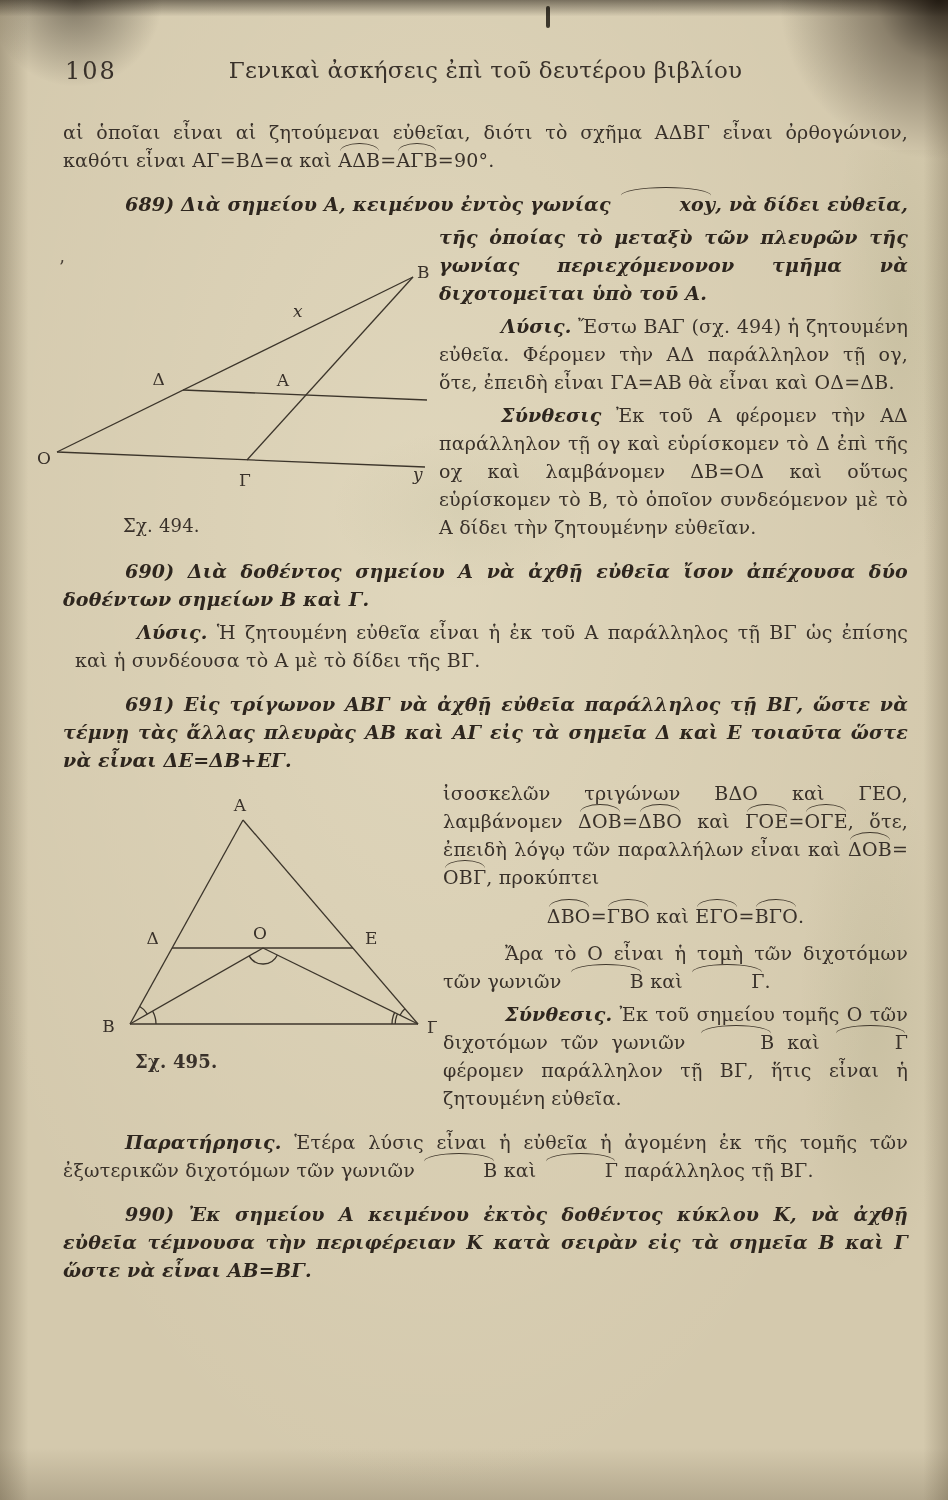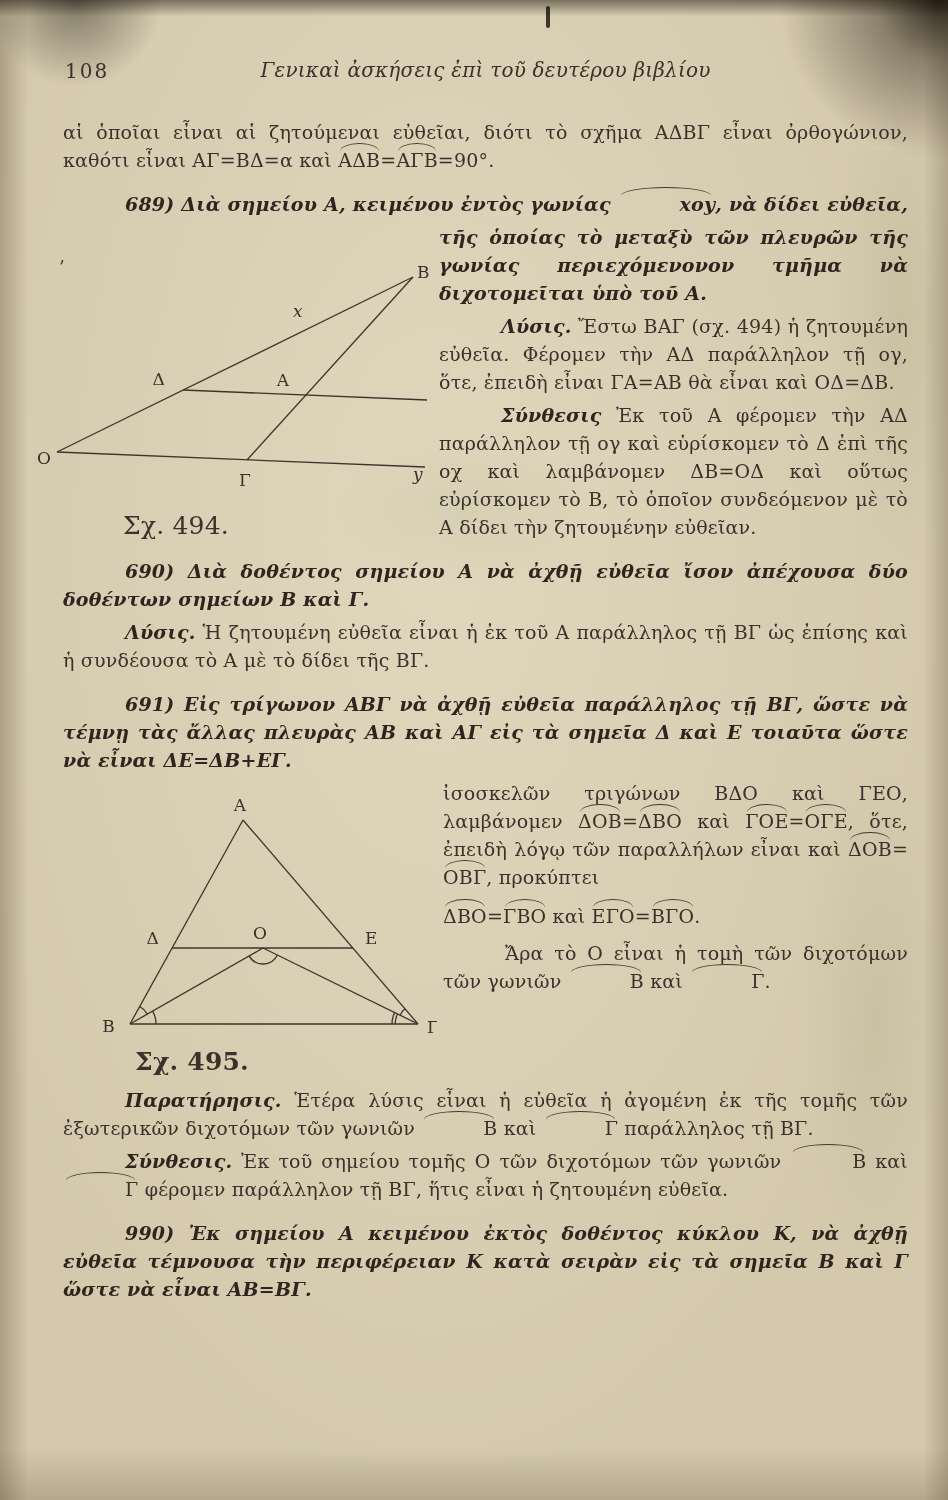--- a/index.html
+++ b/index.html
@@ -25,49 +25,49 @@
     background:radial-gradient(ellipse at 55% 50%, rgba(110,118,72,0.10), transparent 70%); }
   .stain.s3 { left:330px; top:430px; width:260px; height:160px;
     background:radial-gradient(ellipse, rgba(120,125,80,0.08), transparent 70%); }
   .edge-mark { position:absolute; left:546px; top:6px; width:4px; height:22px;
     background:rgba(20,16,10,0.8); border-radius:2px; }
 
   .content { position:absolute; left:63px; top:56px; width:845px;
     font-size:19px; line-height:28px; text-align:justify; letter-spacing:0.2px; }
 
   .header { position:relative; height:30px; margin-bottom:32px; text-align:center; }
-  .pagenum { position:absolute; left:2px; top:1px; font-size:20px; letter-spacing:2px; }
-  .title { display:inline-block; font-size:20px;font-style:italic; }
+  .pagenum { position:absolute; left:2px; top:1px; font-size:24px; letter-spacing:2px; }
+  .title { display:inline-block; font-size:23px; }
 
   p { text-align:justify; margin:0; }
   .ind { text-indent:62px; }
   .mt { margin-top:16px; }
-  .mt-s { margin-top:5px; }
+  .mt-s { margin-top:5px;margin-left:12px; }
   .clear { clear:left; }
   .exh { font-weight:bold; font-style:italic; color:#2e261e; }
   .stretch { text-align-last:justify; }
   .lbl { font-weight:bold; font-style:italic; color:#2e261e; }
   .it { font-style:italic; }
 
   .hat { position:relative; display:inline-block; }
   .hat::before { content:""; position:absolute; left:4%; right:4%; top:-0.14em; height:0.40em;
     border-top:1.6px solid rgba(56,47,37,0.95); border-radius:50% / 100% 100% 0 0; }
 
   .figure { float:left; }
   .fig494 { width:396px; margin:6px 8px 10px -28px; }
   .fig495 { width:374px; margin:4px 6px 10px 0; }
   .figure svg { display:block; }
   .figure line, .figure path { stroke:#3c352b; stroke-width:1.3; fill:none; }
   .figure text { font-size:17px; fill:#39312a; font-family:"DejaVu Serif",serif; }
   .figure text.it { font-style:italic; }
-  .caption { text-align:left; text-indent:0; margin-top:4px; font-size:25px; }
+  .caption { text-align:left; text-indent:0; margin-top:4px; font-size:18px; }
   .cap494 { padding-left:88px; }
   .cap495 { padding-left:72px;font-weight:bold; }
 
-  .eq { text-align:left; margin:11px 0 9px 0; }
+  .eq { text-align:center; margin:11px 0 9px 0; }
   .stray { position:absolute; left:-4px; top:198px; font-size:18px; color:#4a4137; }
 </style>
 </head>
 <body>
 
 <div class="page">
   <div class="stain s1"></div>
   <div class="stain s2"></div>
   <div class="stain s3"></div>
   <div class="edge-mark"></div>
@@ -133,19 +133,19 @@
       </svg>
       <div class="caption cap495">Σχ. 495.</div>
     </div>
 
     <p class="mt-s"><span>ἰσοσκελῶν τριγώνων ΒΔΟ καὶ ΓΕΟ, λαμβάνομεν </span><span class="hat">ΔΟΒ</span><span>=</span><span class="hat">ΔΒΟ</span><span> καὶ </span><span class="hat">ΓΟΕ</span><span>=</span><span class="hat">ΟΓΕ</span><span>, ὅτε, ἐπειδὴ λόγῳ τῶν παραλλήλων εἶναι καὶ </span><span class="hat">ΔΟΒ</span><span>=</span><span class="hat">ΟΒΓ</span><span>, προκύπτει</span></p>
 
     <p class="eq"><span class="hat">ΔΒΟ</span><span>=</span><span class="hat">ΓΒΟ</span><span> καὶ </span><span class="hat">ΕΓΟ</span><span>=</span><span class="hat">ΒΓΟ</span><span>.</span></p>
 
     <p class="ind"><span>Ἄρα τὸ Ο εἶναι ἡ τομὴ τῶν διχοτόμων τῶν γωνιῶν </span><span class="hat">Β</span><span> καὶ </span><span class="hat">Γ</span><span>.</span></p>
 
+    <p class="ind mt-s"><span class="lbl">Σύνθεσις.</span><span> Ἐκ τοῦ σημείου τομῆς Ο τῶν διχοτόμων τῶν γωνιῶν </span><span class="hat">Β</span><span> καὶ </span><span class="hat">Γ</span><span> φέρομεν παράλληλον τῇ ΒΓ, ἥτις εἶναι ἡ ζητουμένη εὐθεῖα.</span></p>
+
     <p class="ind mt clear"><span class="lbl">Παρατήρησις.</span><span> Ἑτέρα λύσις εἶναι ἡ εὐθεῖα ἡ ἀγομένη ἐκ τῆς τομῆς τῶν ἐξωτερικῶν διχοτόμων τῶν γωνιῶν </span><span class="hat">Β</span><span> καὶ </span><span class="hat">Γ</span><span> παράλληλος τῇ ΒΓ.</span></p>
-
-    <p class="ind mt-s"><span class="lbl">Σύνθεσις.</span><span> Ἐκ τοῦ σημείου τομῆς Ο τῶν διχοτόμων τῶν γωνιῶν </span><span class="hat">Β</span><span> καὶ </span><span class="hat">Γ</span><span> φέρομεν παράλληλον τῇ ΒΓ, ἥτις εἶναι ἡ ζητουμένη εὐθεῖα.</span></p>
 
     <p class="ind mt exh clear">990) Ἐκ σημείου Α κειμένου ἐκτὸς δοθέντος κύκλου Κ, νὰ ἀχθῇ εὐθεῖα τέμνουσα τὴν περιφέρειαν Κ κατὰ σειρὰν εἰς τὰ σημεῖα Β καὶ Γ ὥστε νὰ εἶναι ΑΒ=ΒΓ.</p>
   </div>
 </div>
 
 </body></html>

